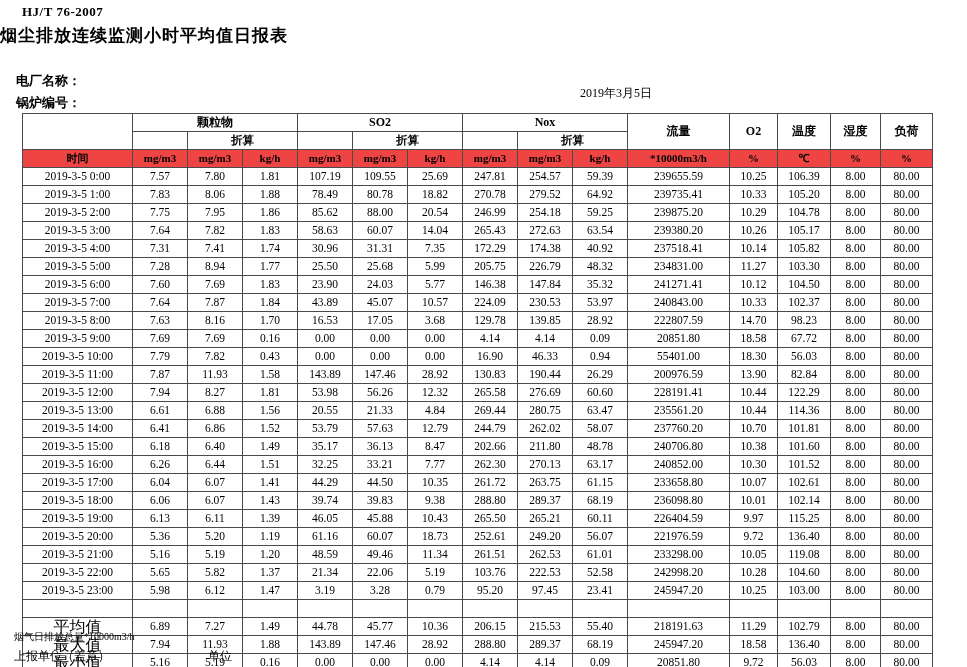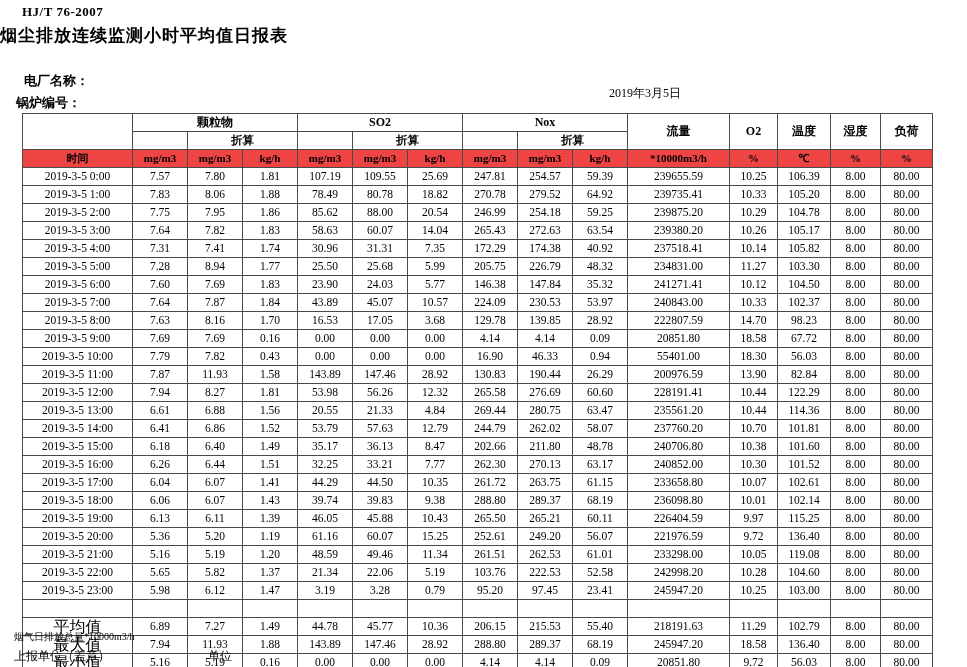--- a/index.html
+++ b/index.html
@@ -34,33 +34,32 @@
     font-size: 17px;
     letter-spacing: 1px;
   }
   .field-plant {
     position: absolute;
     left: 16px;
     top: 72px;
     font-size: 13px;
     font-weight: bold;
     font-family: "Liberation Serif", serif;
-    margin-left: 8px;
   }
   .field-boiler {
     position: absolute;
     left: 16px;
     top: 94px;
     font-size: 13px;
     font-weight: bold;
     font-family: "Liberation Serif", serif;
   }
   .field-date {
     position: absolute;
-    left: 609px;
+    left: 580px;
     top: 85px;
     font-size: 12px;
     font-family: "Liberation Serif", serif;
   }
 
   table.report {
     position: absolute;
     left: 22px;
     top: 113px;
     border-collapse: collapse;
@@ -536,21 +535,21 @@
         <td class="num">8.00</td>
         <td class="num">80.00</td>
       </tr>
       <tr>
         <td class="time-cell">2019-3-5 20:00</td>
         <td class="num">5.36</td>
         <td class="num">5.20</td>
         <td class="num">1.19</td>
         <td class="num">61.16</td>
         <td class="num">60.07</td>
-        <td class="num">15.25</td>
+        <td class="num">18.73</td>
         <td class="num">252.61</td>
         <td class="num">249.20</td>
         <td class="num">56.07</td>
         <td class="num">221976.59</td>
         <td class="num">9.72</td>
         <td class="num">136.40</td>
         <td class="num">8.00</td>
         <td class="num">80.00</td>
       </tr>
       <tr>

